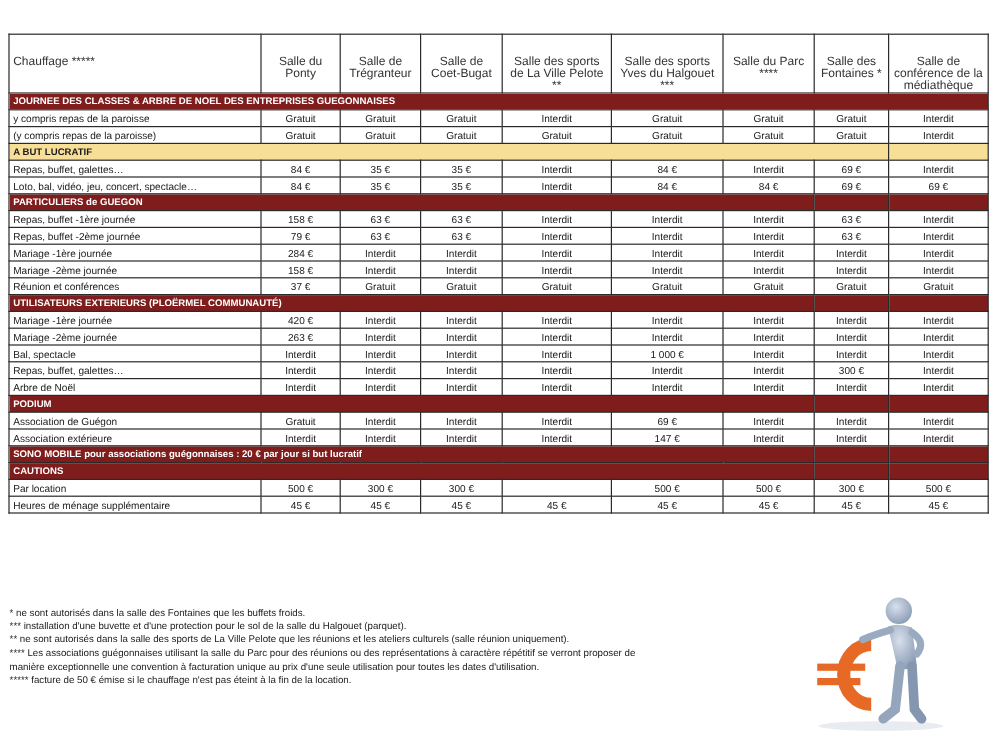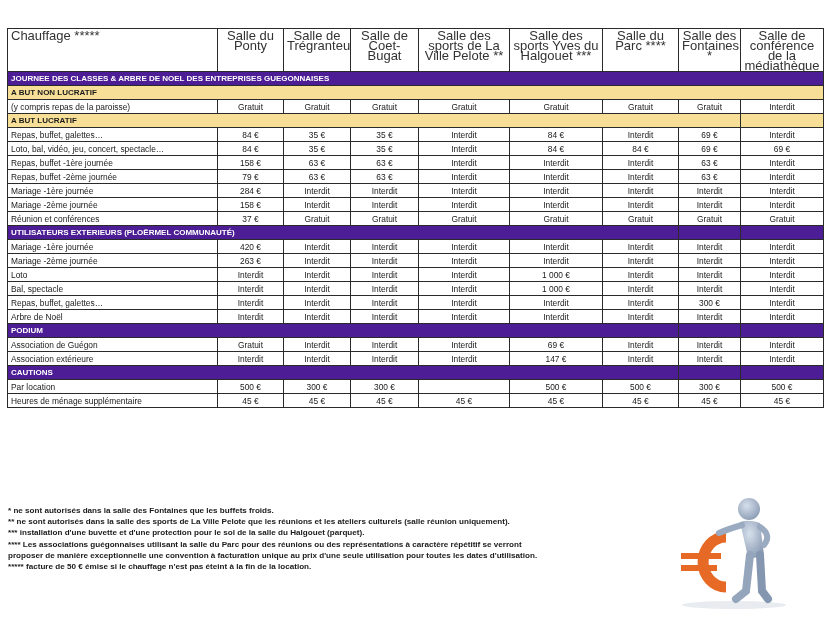--- a/index.html
+++ b/index.html
@@ -4,26 +4,26 @@
 <style>
   html, body { margin:0; padding:0; background:#ffffff; }
   body { width:830px; height:619px; position:relative; overflow:hidden;
          font-family:"Liberation Sans", sans-serif; color:#1a1a1a; }
   table.rates { position:absolute; left:7px; top:28px; border-collapse:collapse; table-layout:fixed;
                 width:816px; font-size:8.4px; }
   table.rates td { border:1px solid #2a2a2a; padding:0 3px; height:13px; line-height:12px;
                    white-space:nowrap; overflow:hidden; }
   table.rates td.val { text-align:center; }
   table.rates tr.head td { height:25px; vertical-align:top; text-align:center; white-space:normal;
-                           font-size:13px; line-height:10px; color:#333; padding-top:2px; }
+                           font-size:10px; line-height:10px; color:#333; padding-top:18px; }
   table.rates tr.head td.first { text-align:left; }
-  tr.band td { background:#4c1d95; color:#ffffff; font-weight:bold; font-size:8px; }
+  tr.band td { background:#7f1d1d; color:#ffffff; font-weight:bold; font-size:8px; }
   tr.band-light td { background:#f7df98; color:#1a1a1a; font-weight:bold; font-size:8px; }
   .notes { position:absolute; left:8px; top:505px; width:545px; font-size:8.1px; line-height:11.2px; color:#1a1a1a; }
-  .notes p { margin:0;font-weight:bold; }
+  .notes p { margin:0; }
   .illus { position:absolute; left:672px; top:495px; width:122px; height:115px; }
 </style>
 </head>
 <body>
 
 <table class="rates">
   <colgroup>
     <col style="width:210px">
       <col style="width:66px">
       <col style="width:67px">
@@ -42,22 +42,30 @@
       <td>Salle de Coet-Bugat</td>
       <td>Salle des sports de La Ville Pelote **</td>
       <td>Salle des sports Yves du Halgouet ***</td>
       <td>Salle du Parc ****</td>
       <td>Salle des Fontaines *</td>
       <td>Salle de conférence de la médiathèque</td>
     </tr>
   <tr class="band">
         <td colspan="9">JOURNEE DES CLASSES &amp; ARBRE DE NOEL DES ENTREPRISES GUEGONNAISES</td>
       </tr>
-      <tr class="band-light">
-        <td colspan="9">A BUT NON LUCRATIF</td>
+      <tr>
+        <td>y compris repas de la paroisse</td>
+        <td class="val">Gratuit</td>
+        <td class="val">Gratuit</td>
+        <td class="val">Gratuit</td>
+        <td class="val">Interdit</td>
+        <td class="val">Gratuit</td>
+        <td class="val">Gratuit</td>
+        <td class="val">Gratuit</td>
+        <td class="val">Interdit</td>
       </tr>
       <tr>
         <td>(y compris repas de la paroisse)</td>
         <td class="val">Gratuit</td>
         <td class="val">Gratuit</td>
         <td class="val">Gratuit</td>
         <td class="val">Gratuit</td>
         <td class="val">Gratuit</td>
         <td class="val">Gratuit</td>
         <td class="val">Gratuit</td>
@@ -82,20 +90,25 @@
         <td>Loto, bal, vidéo, jeu, concert, spectacle…</td>
         <td class="val">84 €</td>
         <td class="val">35 €</td>
         <td class="val">35 €</td>
         <td class="val">Interdit</td>
         <td class="val">84 €</td>
         <td class="val">84 €</td>
         <td class="val">69 €</td>
         <td class="val">69 €</td>
       </tr>
+      <tr class="band">
+        <td colspan="7">PARTICULIERS de GUEGON</td>
+        <td></td>
+        <td></td>
+      </tr>
       <tr>
         <td>Repas, buffet -1ère journée</td>
         <td class="val">158 €</td>
         <td class="val">63 €</td>
         <td class="val">63 €</td>
         <td class="val">Interdit</td>
         <td class="val">Interdit</td>
         <td class="val">Interdit</td>
         <td class="val">63 €</td>
         <td class="val">Interdit</td>
@@ -165,42 +178,31 @@
         <td class="val">263 €</td>
         <td class="val">Interdit</td>
         <td class="val">Interdit</td>
         <td class="val">Interdit</td>
         <td class="val">Interdit</td>
         <td class="val">Interdit</td>
         <td class="val">Interdit</td>
         <td class="val">Interdit</td>
       </tr>
       <tr>
-        <td>Loto</td>
+        <td>Bal, spectacle</td>
         <td class="val">Interdit</td>
         <td class="val">Interdit</td>
         <td class="val">Interdit</td>
         <td class="val">Interdit</td>
         <td class="val">1 000 €</td>
         <td class="val">Interdit</td>
         <td class="val">Interdit</td>
         <td class="val">Interdit</td>
       </tr>
       <tr>
-        <td>Bal, spectacle</td>
-        <td class="val">Interdit</td>
-        <td class="val">Interdit</td>
-        <td class="val">Interdit</td>
-        <td class="val">Interdit</td>
-        <td class="val">1 000 €</td>
-        <td class="val">Interdit</td>
-        <td class="val">Interdit</td>
-        <td class="val">Interdit</td>
-      </tr>
-      <tr>
         <td>Repas, buffet, galettes…</td>
         <td class="val">Interdit</td>
         <td class="val">Interdit</td>
         <td class="val">Interdit</td>
         <td class="val">Interdit</td>
         <td class="val">Interdit</td>
         <td class="val">Interdit</td>
         <td class="val">300 €</td>
         <td class="val">Interdit</td>
       </tr>
@@ -234,20 +236,25 @@
       <tr>
         <td>Association extérieure</td>
         <td class="val">Interdit</td>
         <td class="val">Interdit</td>
         <td class="val">Interdit</td>
         <td class="val">Interdit</td>
         <td class="val">147 €</td>
         <td class="val">Interdit</td>
         <td class="val">Interdit</td>
         <td class="val">Interdit</td>
+      </tr>
+      <tr class="band">
+        <td colspan="7">SONO MOBILE pour associations guégonnaises : 20 € par jour si but lucratif</td>
+        <td></td>
+        <td></td>
       </tr>
       <tr class="band">
         <td colspan="7">CAUTIONS</td>
         <td></td>
         <td></td>
       </tr>
       <tr>
         <td>Par location</td>
         <td class="val">500 €</td>
         <td class="val">300 €</td>
@@ -267,22 +274,22 @@
         <td class="val">45 €</td>
         <td class="val">45 €</td>
         <td class="val">45 €</td>
         <td class="val">45 €</td>
       </tr>
     </tbody>
 </table>
 
 <div class="notes">
   <p>* ne sont autorisés dans la salle des Fontaines que les buffets froids.</p>
+  <p>*** installation d'une buvette et d'une protection pour le sol de la salle du Halgouet (parquet).</p>
   <p>** ne sont autorisés dans la salle des sports de La Ville Pelote que les réunions et les ateliers culturels (salle réunion uniquement).</p>
-  <p>*** installation d'une buvette et d'une protection pour le sol de la salle du Halgouet (parquet).</p>
   <p>**** Les associations guégonnaises utilisant la salle du Parc pour des réunions ou des représentations à caractère répétitif se verront proposer de manière exceptionnelle une convention à facturation unique au prix d'une seule utilisation pour toutes les dates d'utilisation.</p>
   <p>***** facture de 50 € émise si le chauffage n'est pas éteint à la fin de la location.</p>
 </div>
 
 <svg class="illus" viewBox="0 0 122 115">
   <defs>
     <radialGradient id="skin" cx="40%" cy="35%" r="70%">
       <stop offset="0" stop-color="#d7e0ec"></stop>
         <stop offset="1" stop-color="#8a9bb3"></stop>
     </radialGradient>

